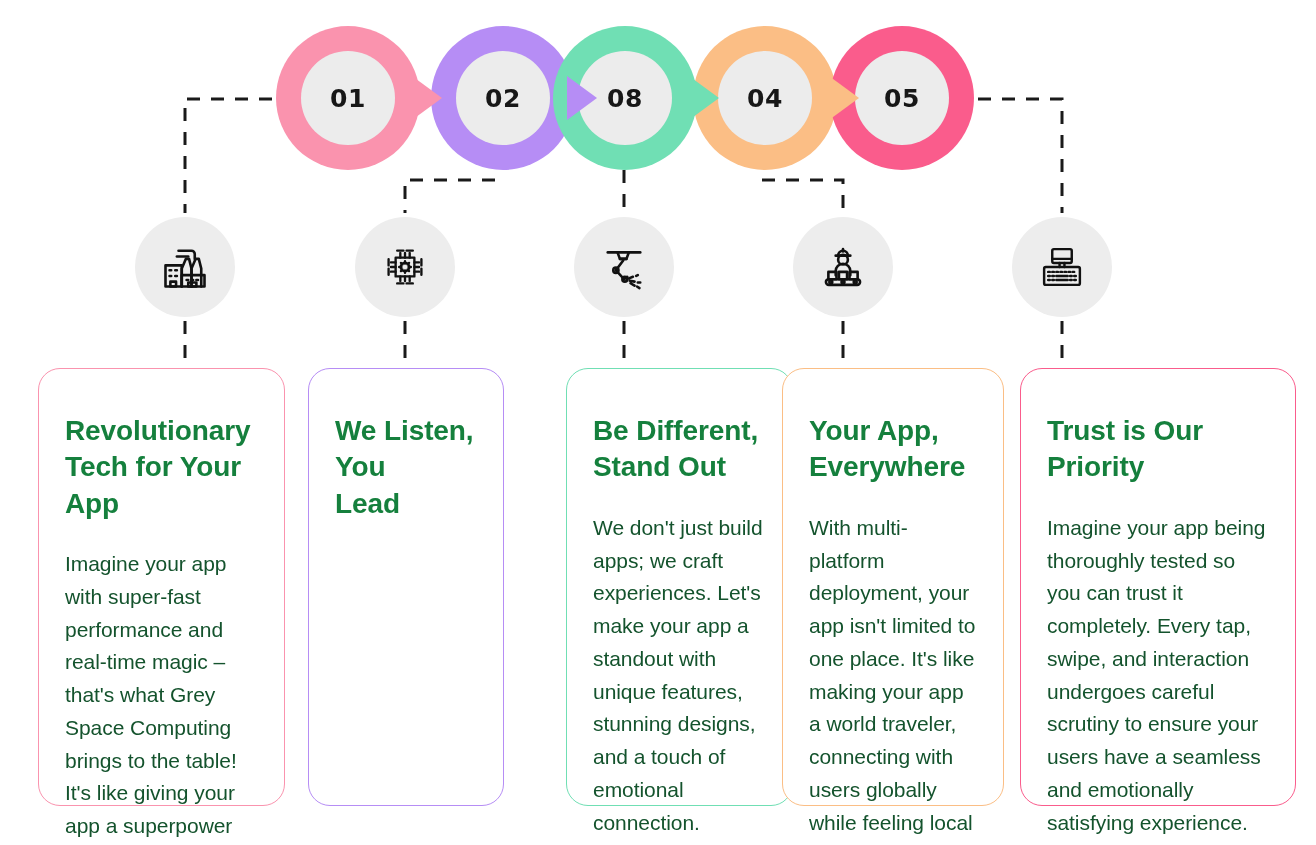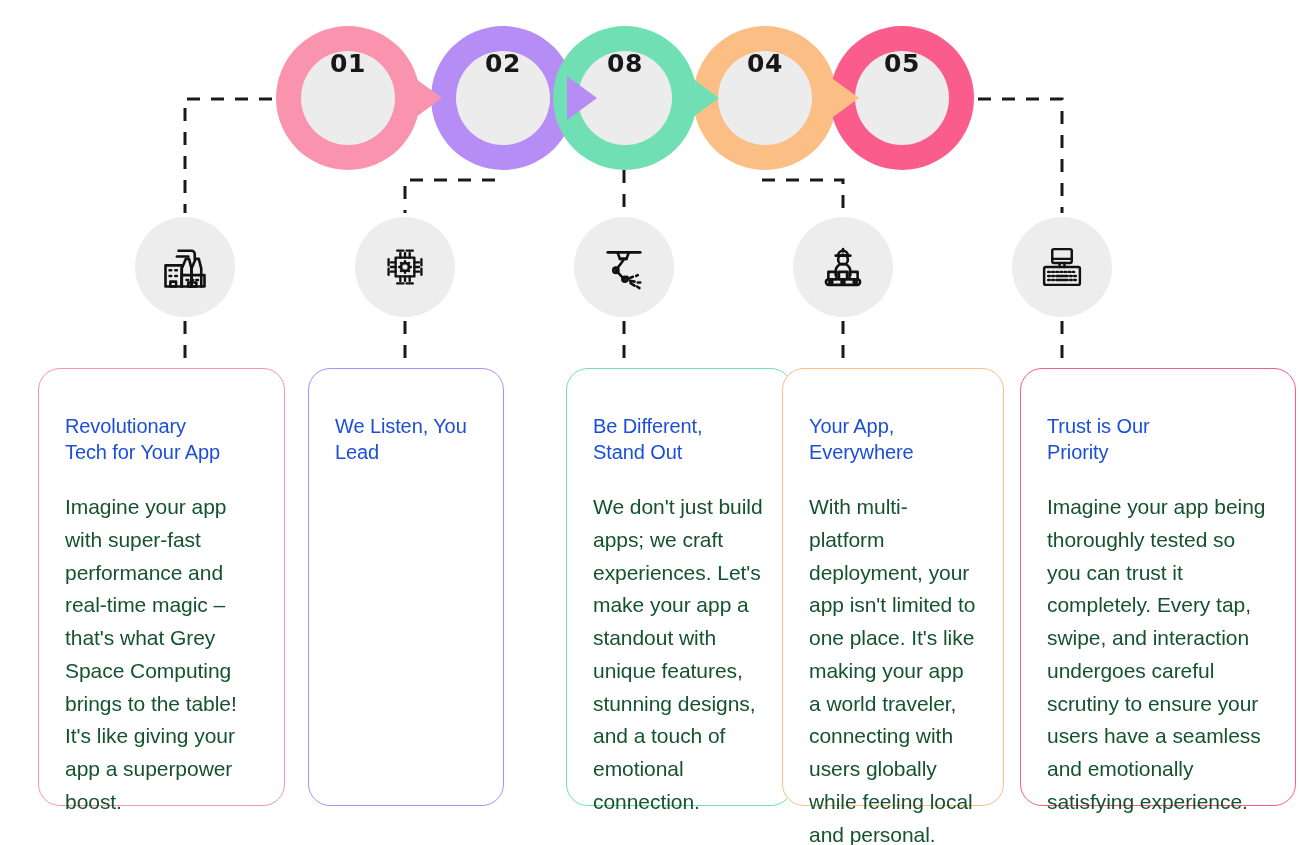--- a/index.html
+++ b/index.html
@@ -25,21 +25,21 @@
   .step .ring{
     position:absolute;left:0;top:0;
     width:144px;height:144px;
     border-radius:50%;
   }
   .step .hole{
     position:absolute;left:25px;top:25px;
     width:94px;height:94px;
     border-radius:50%;
     background:#ECECEC;
-    display:flex;align-items:flex-start;justify-content:center;
+    display:flex;align-items:center;justify-content:center;
   }
   .step .num{
     font-size:25px;
     font-weight:bold;
     color:#171717;
     letter-spacing:0.5px;
     line-height:1;
     font-family:"DejaVu Sans", sans-serif;
   }
   .step .arrow{
@@ -71,24 +71,24 @@
     top:368px;
     height:438px;
     background:#ffffff;
     border-radius:22px;
     border:1.4px solid #ccc;
     box-sizing:border-box;
     padding:44px 26px 20px 26px;
   }
   .card h3{
     margin:0 0 26px 0;
-    font-size:20px;
+    font-size:28px;
     line-height:1.3;
-    font-weight:normal;
-    color:#1d4ed8;
+    font-weight:bold;
+    color:#15803d;
     letter-spacing:-0.1px;
     white-space:pre-line;
   }
   .card p{
     margin:0;
     font-size:21px;
     line-height:1.56;
     color:#14532d;
     letter-spacing:-0.05px;
   }

